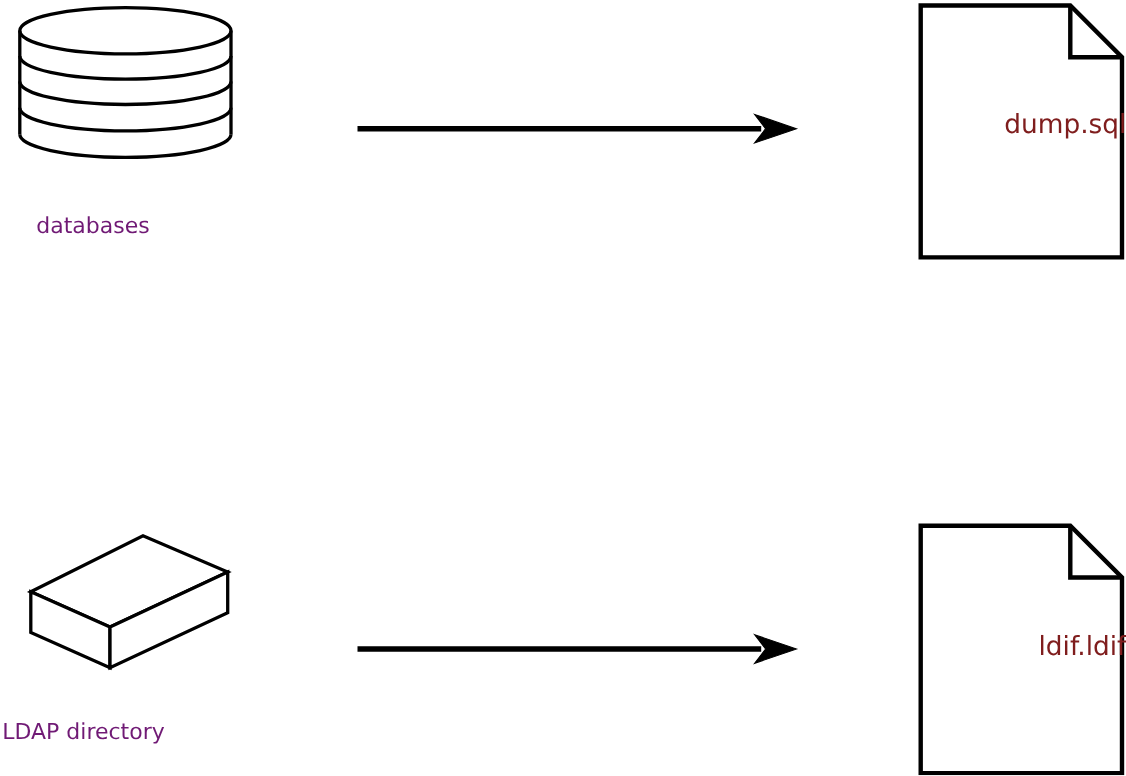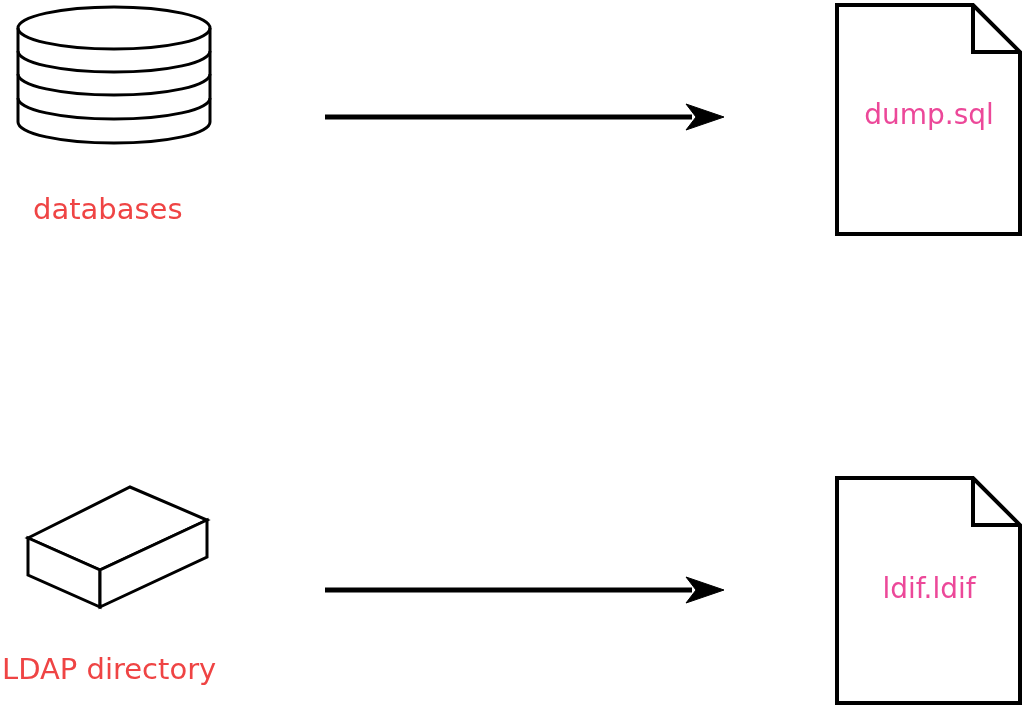--- a/index.html
+++ b/index.html
@@ -12,32 +12,32 @@
     position: relative;
     width: 1024px;
     height: 705px;
     background: #ffffff;
     overflow: hidden;
   }
   .abs { position: absolute; }
   .icon-svg { display: block; }
   .node-label {
     position: absolute;
-    color: #ef4444;
-    font-size: 29px;
+    color: #701a75;
+    font-size: 20px;
     line-height: 1.1;
     white-space: nowrap;
   }
   .file-label {
     position: absolute;
-    color: #ec4899;
-    font-size: 28px;
+    color: #7f1d1d;
+    font-size: 24px;
     line-height: 1.1;
     width: 190px;
-    text-align: center;
+    text-align: right;
     white-space: nowrap;
   }
 </style>
 </head>
 <body>
 
 <div class="canvas">
 
   <svg class="abs icon-svg" style="left:13px; top:3px;" width="202" height="146" viewBox="0 0 202 146">
     <g fill="none" stroke="#000000" stroke-width="3">

